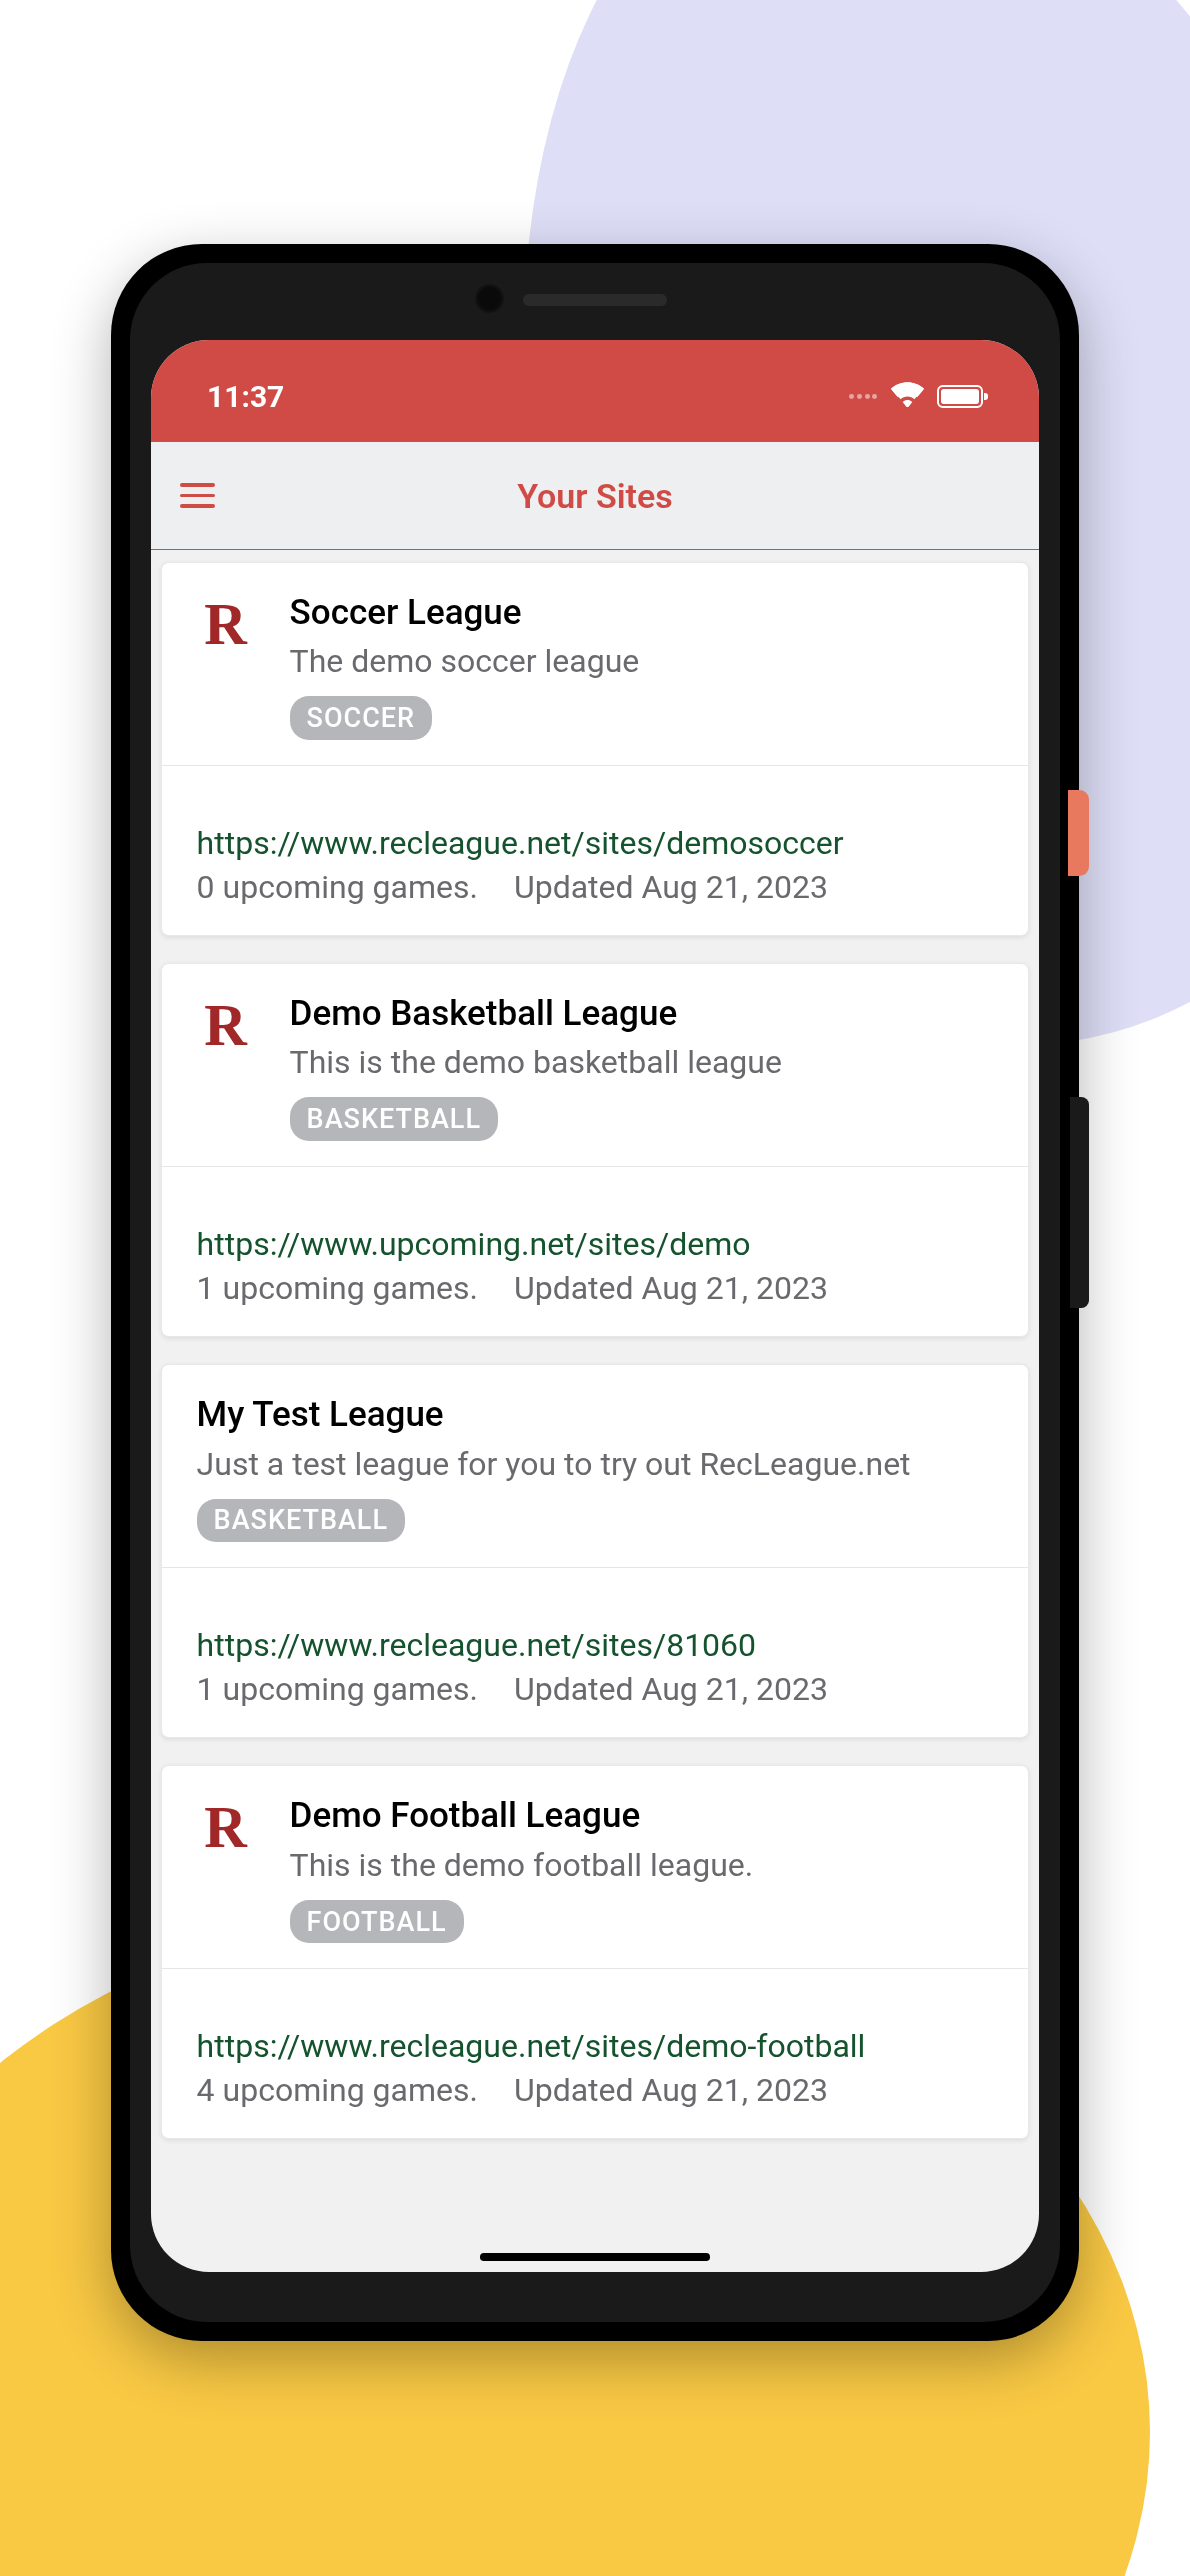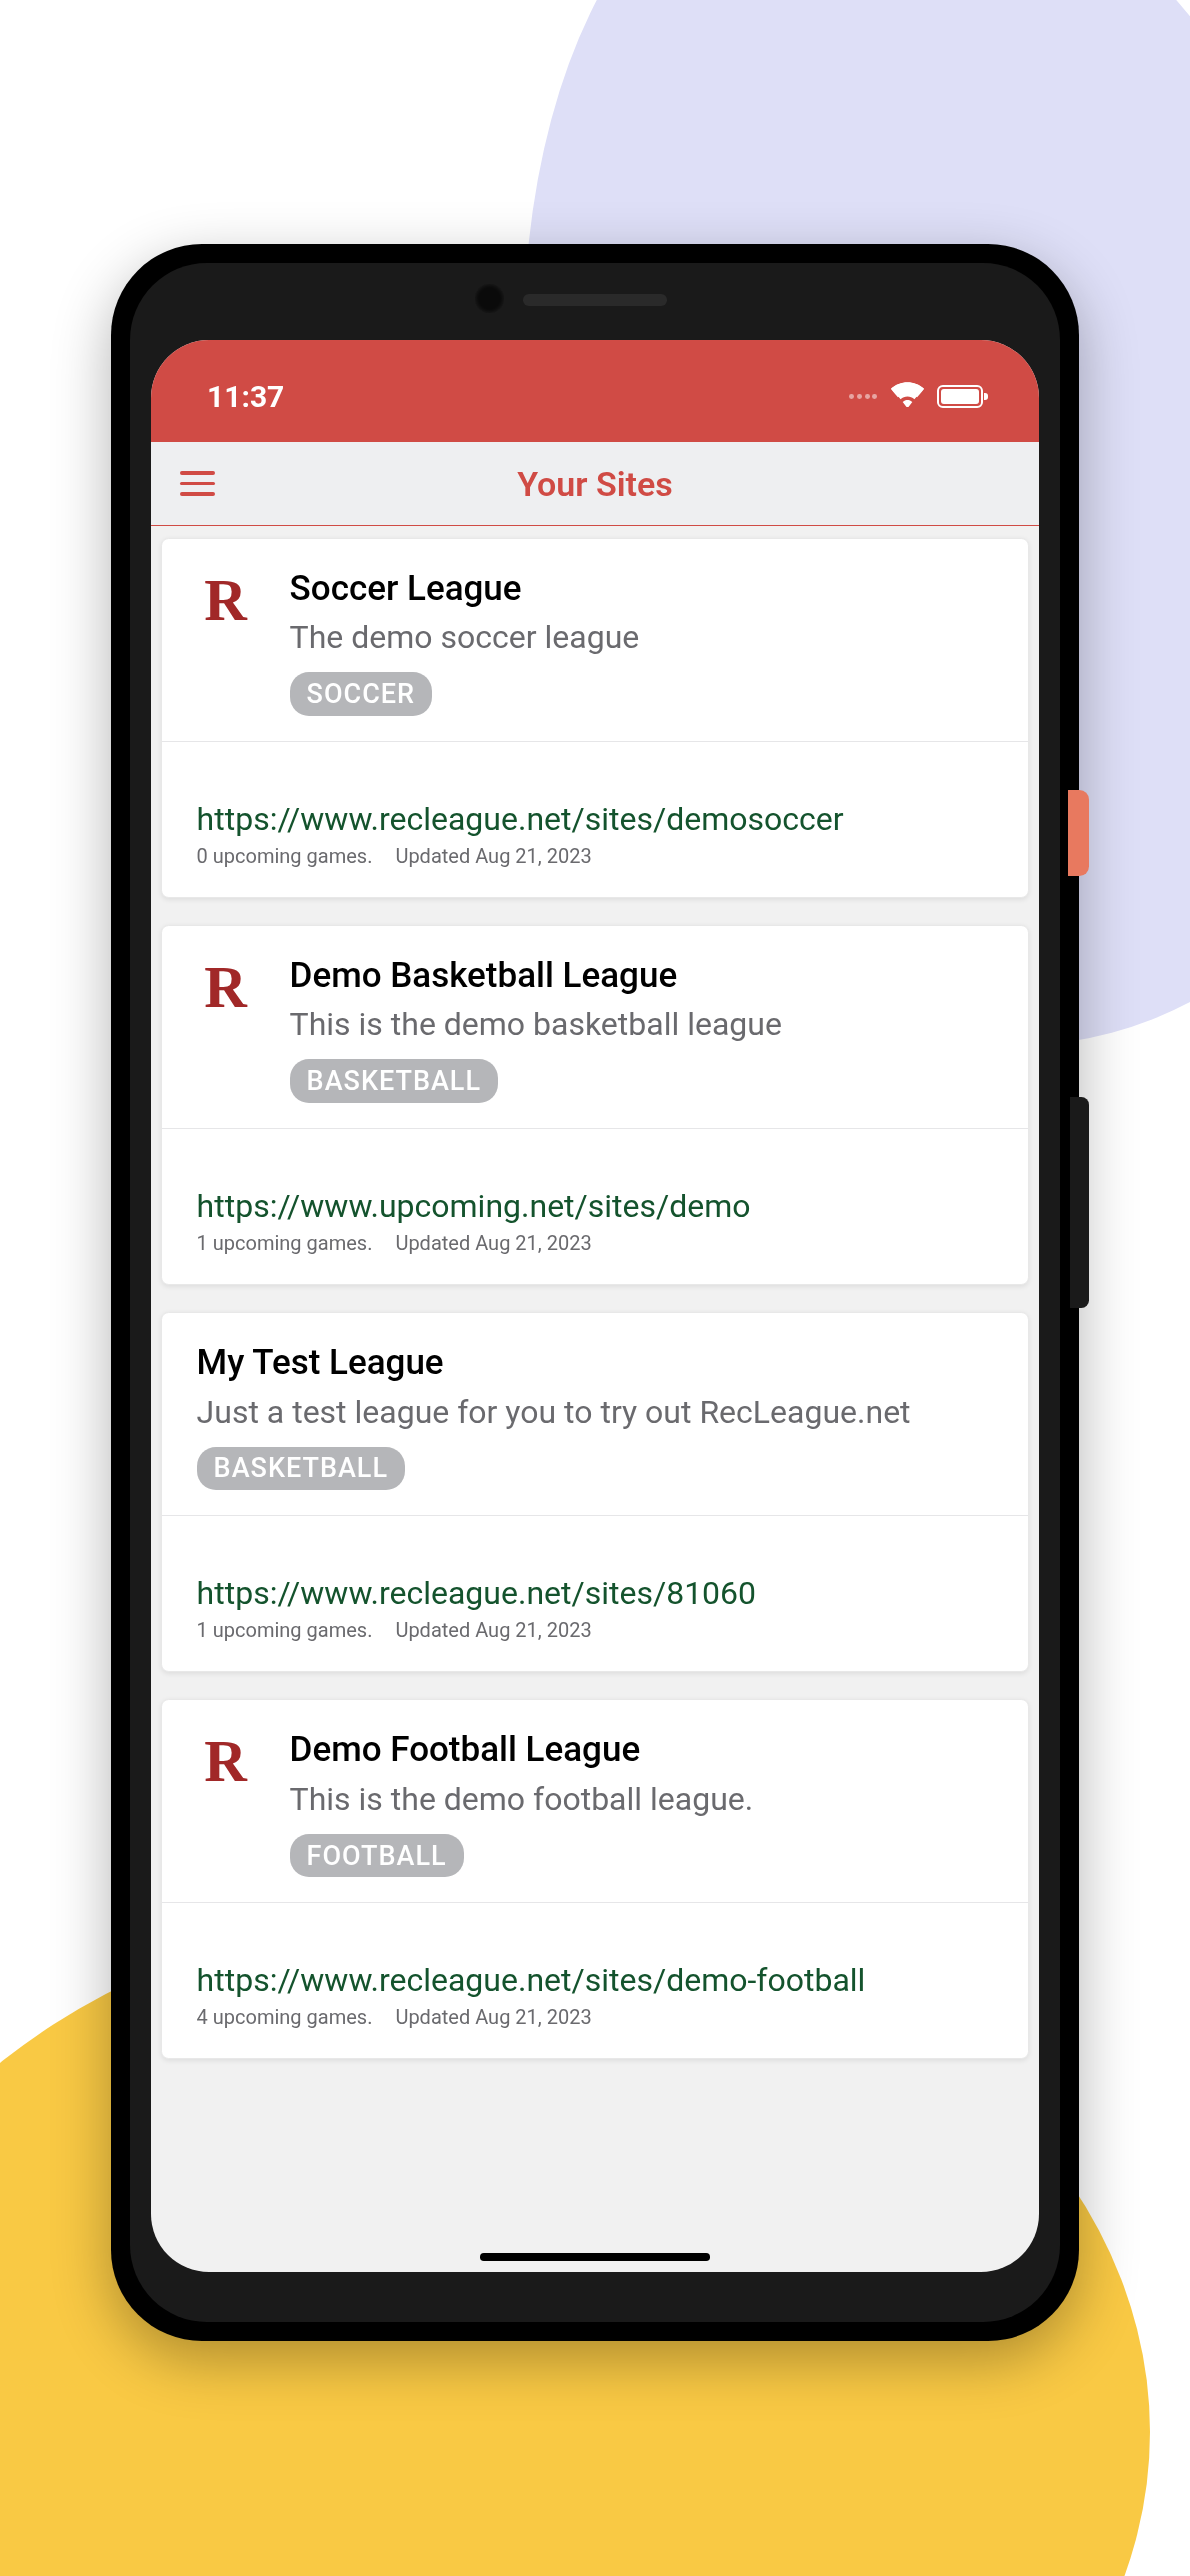--- a/index.html
+++ b/index.html
@@ -188,21 +188,21 @@
       right: 1.9px;
       bottom: 1.9px;
       background: #fff;
       border-radius: 2.9px;
     }
 
     
     .app-bar {
       background: #eeeff1;
       border-bottom: 1.9px solid #d04b45;
-      height: 84px;
+      height: 108px;
       display: flex;
       align-items: center;
       padding: 0 19px;
       position: relative;
     }
 
     .hamburger-button {
       padding: 9.6px;
       cursor: pointer;
       display: flex;
@@ -318,22 +318,22 @@
 
     .card-url {
       font-size: 32px;
       color: #14532d;
       margin-bottom: 5.8px;
       word-break: break-all;
     }
 
     .card-meta-row {
       display: flex;
-      gap: 23px;
-      font-size: 20px;
+      gap: 36px;
+      font-size: 32px;
       color: #6a6a6e;
     }
 
     
     .home-indicator {
       position: absolute;
       bottom: 11.5px;
       left: 50%;
       transform: translateX(-50%);
       width: 230px;

